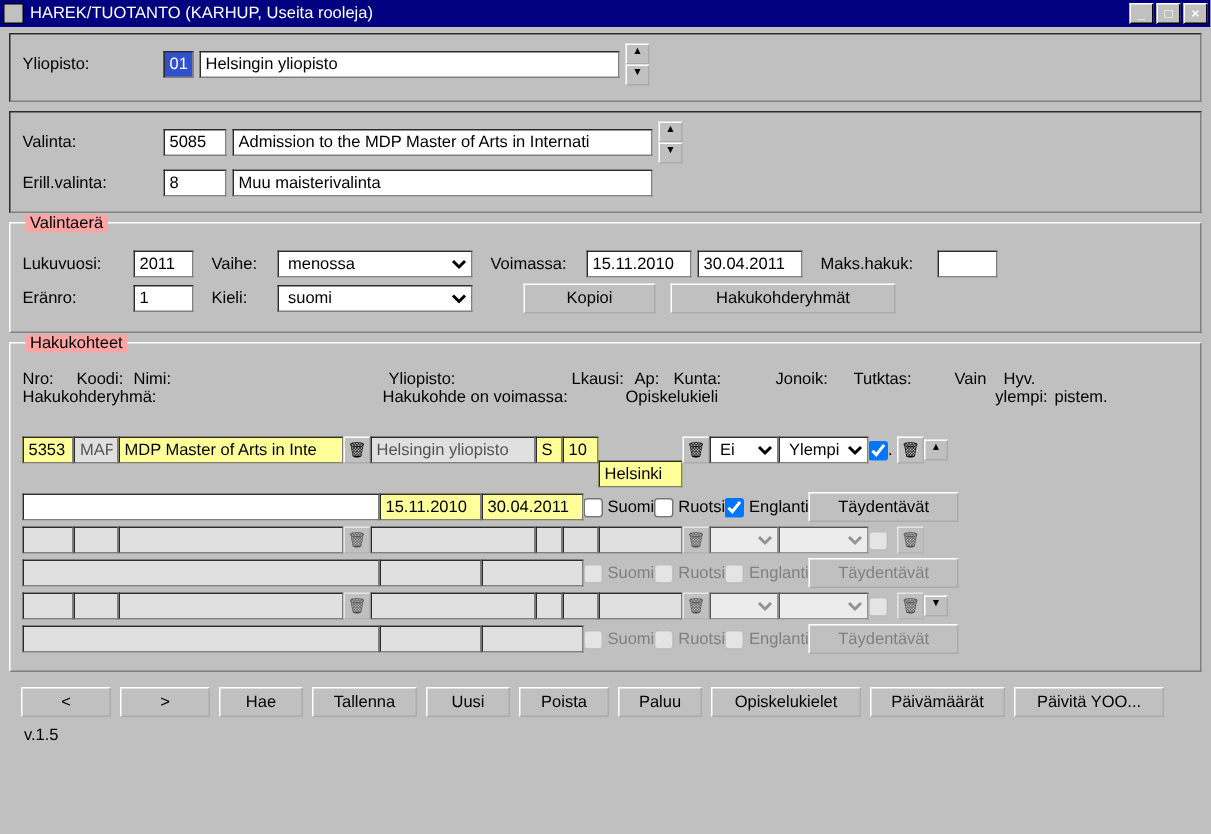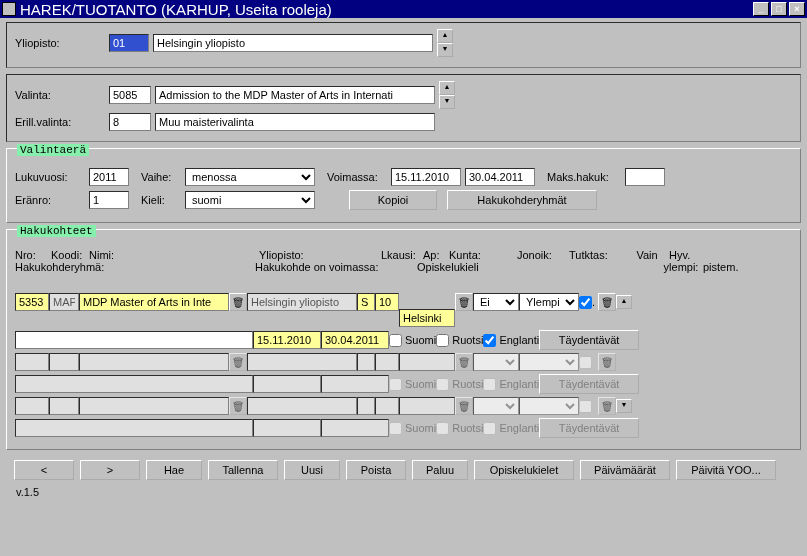--- a/index.html
+++ b/index.html
@@ -1,32 +1,32 @@
 <!DOCTYPE html>
 <html><head>
 <meta charset="utf-8">
 <style>
 * { box-sizing: border-box; margin: 0; padding: 0; font-family: Tahoma, Arial, sans-serif; font-size: 11px; }
 body { background: #c0c0c0; width: 807px; height: 556px; overflow: hidden; }
 .titlebar { background: #000080; color: #fff; height: 18px; display: flex; align-items: center; padding: 0 2px; }
 .titlebar-icon { width: 14px; height: 14px; background: #c0c0c0; margin-right: 4px; display:inline-block; border:1px solid #000;}
-.titlebar-text { flex: 1; font-size: 15px; }
+.titlebar-text { flex: 1; font-size: 11px; }
 .winbtn { width: 16px; height: 14px; background: #c0c0c0; border: 1px solid #fff; border-right-color:#000; border-bottom-color:#000; margin-left: 2px; display:flex; align-items:center; justify-content:center; font-size:9px; font-weight:bold;}
 .content { padding: 4px 6px; }
 .panel { border: 1px inset #808080; background:#c0c0c0; padding: 6px 8px; margin-bottom: 6px; position:relative;}
 .row { display:flex; align-items:center; margin-bottom:4px; gap:4px;}
 .lbl { color:#000; }
 input[type=text], .inp { background:#fff; border:1px inset #808080; height:18px; padding:1px 3px; font-size:11px; }
 .inp-y { background:#ffff99; }
 .inp-ro { background:#e0e0e0; color:#555;}
 select { background:#fff; border:1px inset #808080; height:18px; font-size:11px; padding:0 2px;}
 .btn { background:#c0c0c0; border:1px outset #fff; height:20px; padding:0 8px; font-size:11px; cursor:pointer; display:inline-flex; align-items:center; justify-content:center;}
 .spinbtns { display:flex; flex-direction:column; width:16px; }
 .spinbtn { width:16px; height:14px; background:#c0c0c0; border:1px outset #fff; font-size:7px; text-align:center; line-height:10px; cursor:pointer;}
-.legend { position:relative; top:-12px; left:2px; background:#86efac; padding:0 3px; display:inline-block;font-family:Liberation Mono, monospace;}
+.legend { position:relative; top:-12px; left:2px; background:#fca5a5; padding:0 3px; display:inline-block;}
 fieldset{border:1px solid #808080; border-top-color:#fff; border-left-color:#fff; padding:6px 8px 8px 8px; margin-bottom:6px;}
 .gridrow{display:flex; align-items:center; gap:0; margin-bottom:3px;}
 .iconbtn{width:18px;height:18px;background:#c0c0c0;border:1px outset #fff;display:inline-flex;align-items:center;justify-content:center;font-size:10px;cursor:pointer;}
 .chk { display:inline-flex; align-items:center; gap:3px; font-size:11px;}
 .chk input{width:13px;height:13px;}
 .chk.disabled { color:#808080;}
 .bottombar{display:flex;gap:6px;padding:4px 8px;}
 .bottombar .btn{flex:0 0 auto;}
 .status{padding:2px 10px;font-size:11px;}
 .scrollbar{width:16px;display:flex;flex-direction:column;}
@@ -40,21 +40,21 @@
   <span class="winbtn">_</span>
   <span class="winbtn">□</span>
   <span class="winbtn">×</span>
 </div>
 
 <div class="content">
 
 <div class="panel">
   <div class="row">
     <span class="lbl" style="width:90px">Yliopisto:</span>
-    <input type="text" class="inp inp-y" style="width: 40px; background: rgb(48, 80, 208); color: rgb(255, 255, 255);" value="01">
+    <input type="text" class="inp inp-y" style="width: 20px; background: rgb(48, 80, 208); color: rgb(255, 255, 255);" value="01">
     <input type="text" class="inp" style="width: 280px;" value="Helsingin yliopisto">
     <div class="spinbtns">
       <div class="spinbtn">▲</div>
       <div class="spinbtn">▼</div>
     </div>
   </div>
 </div>
 
 <div class="panel">
   <div class="row">

